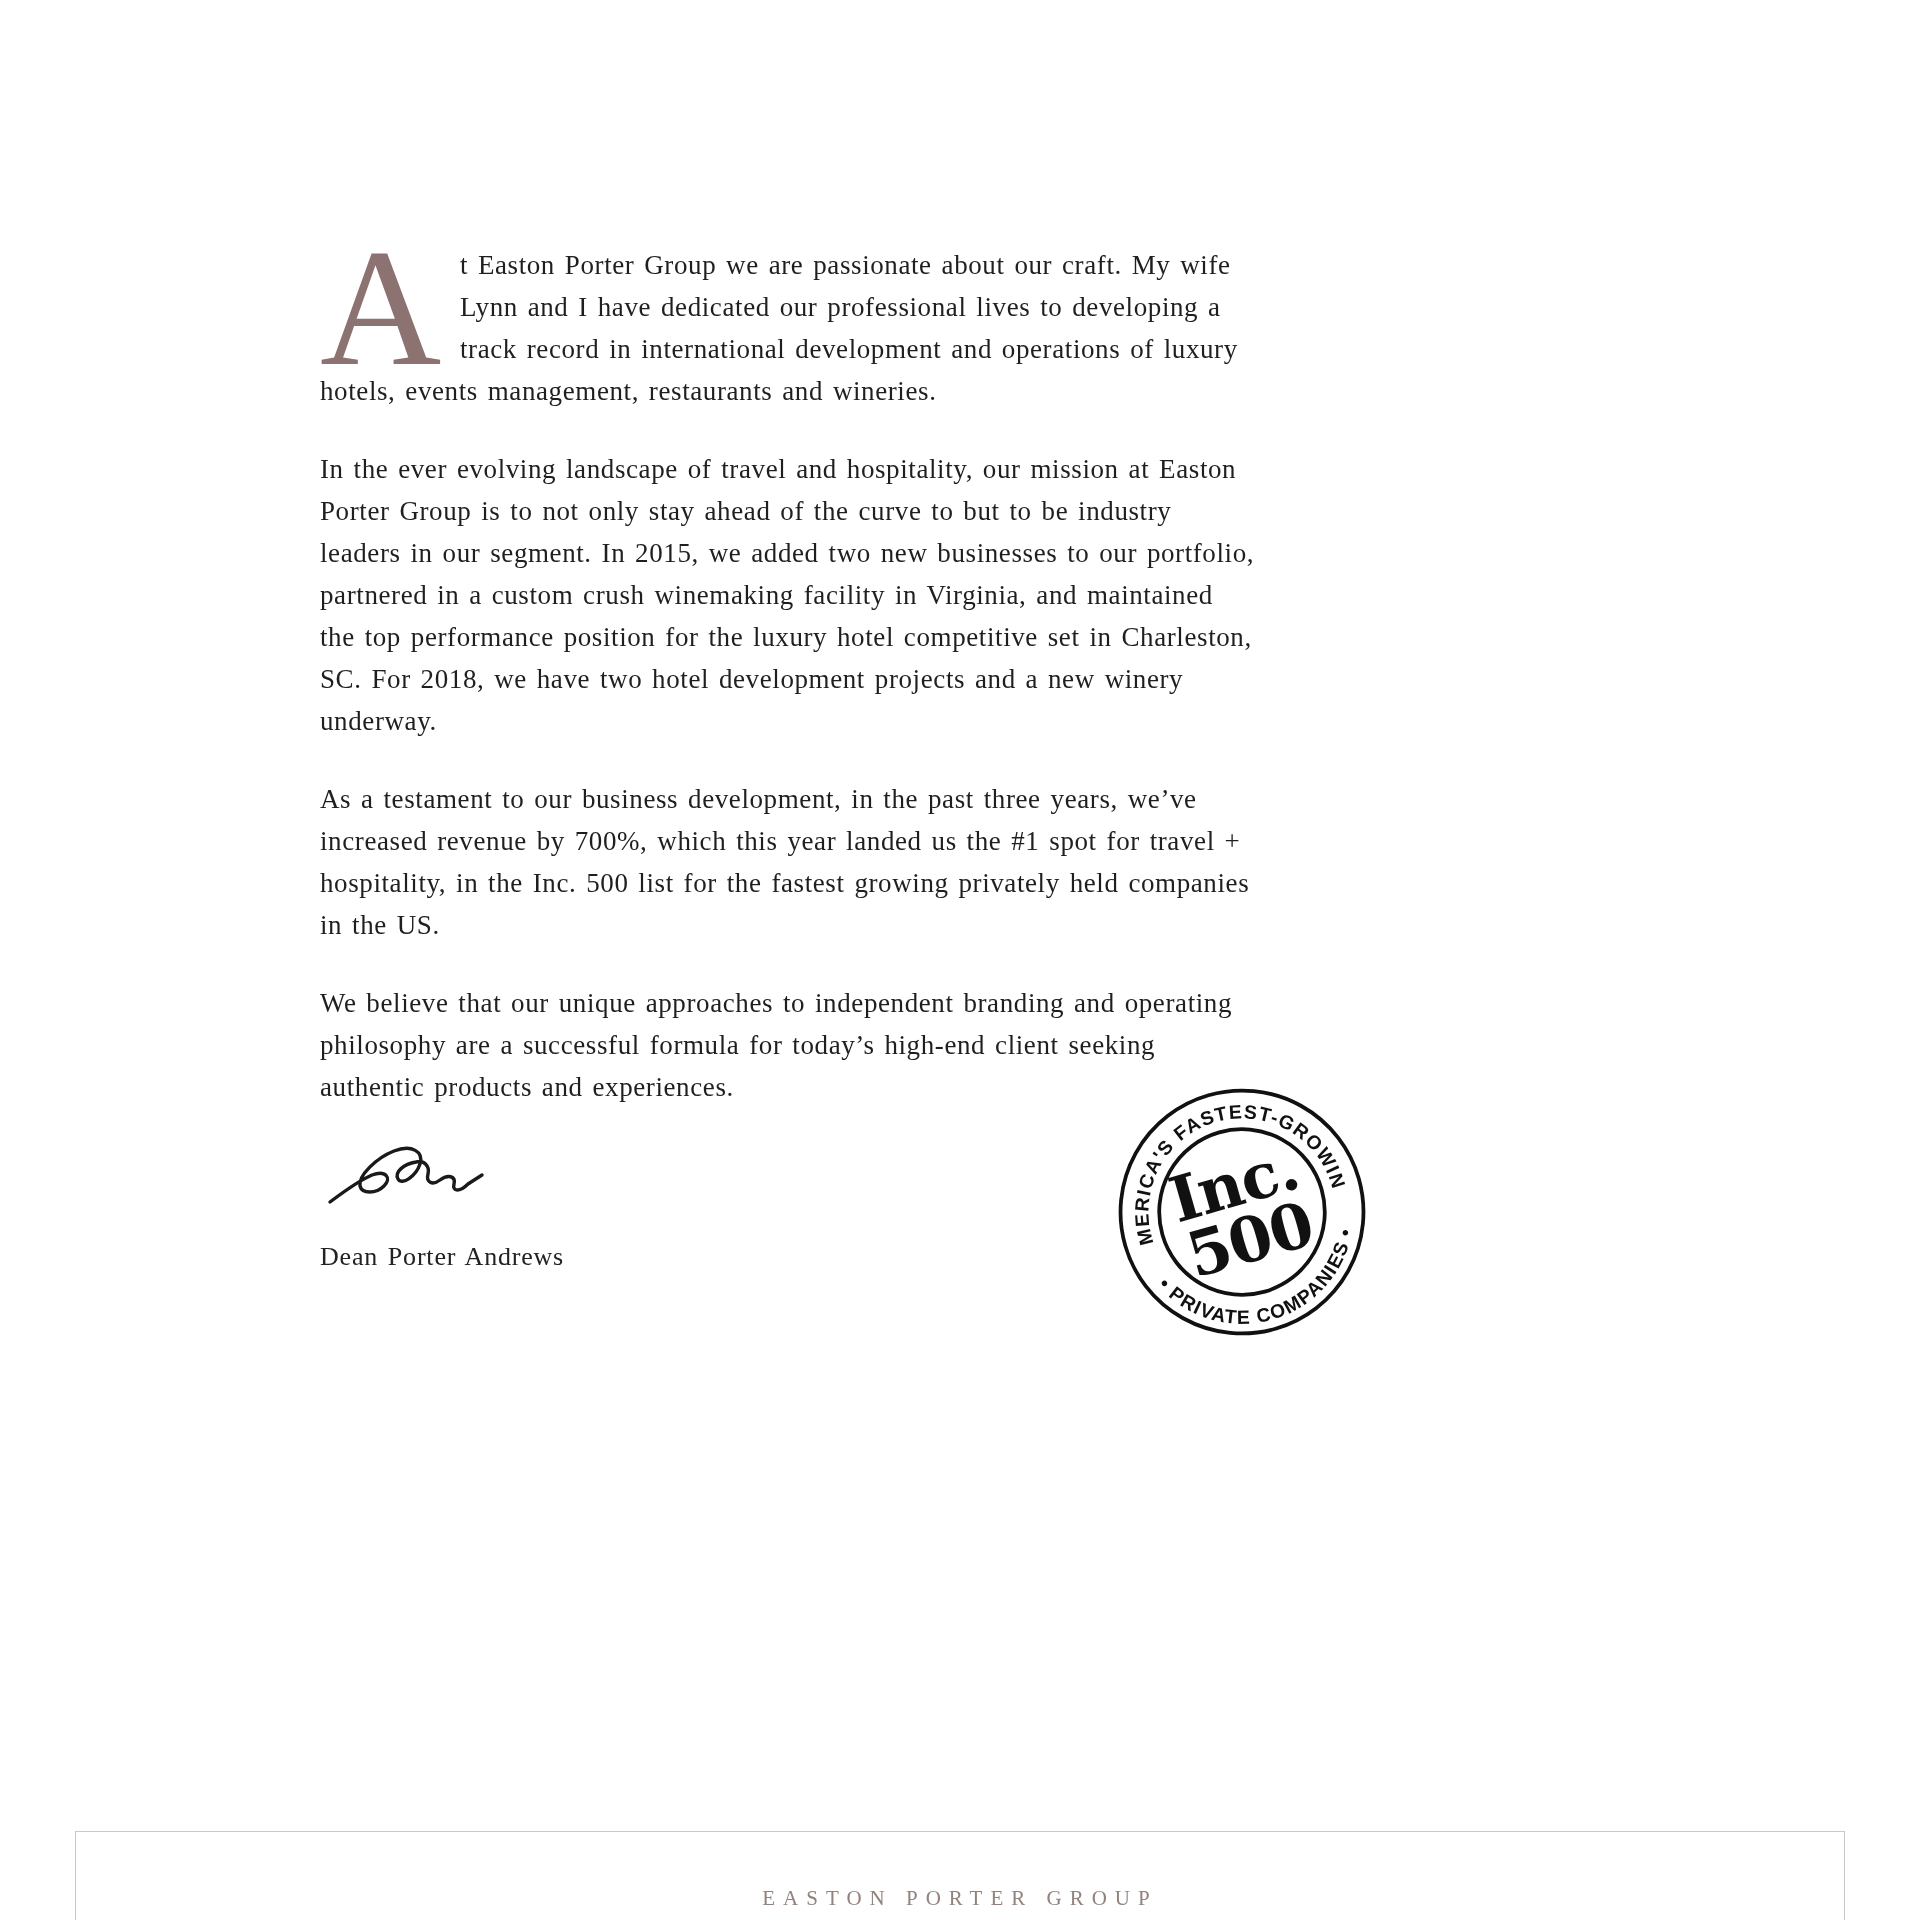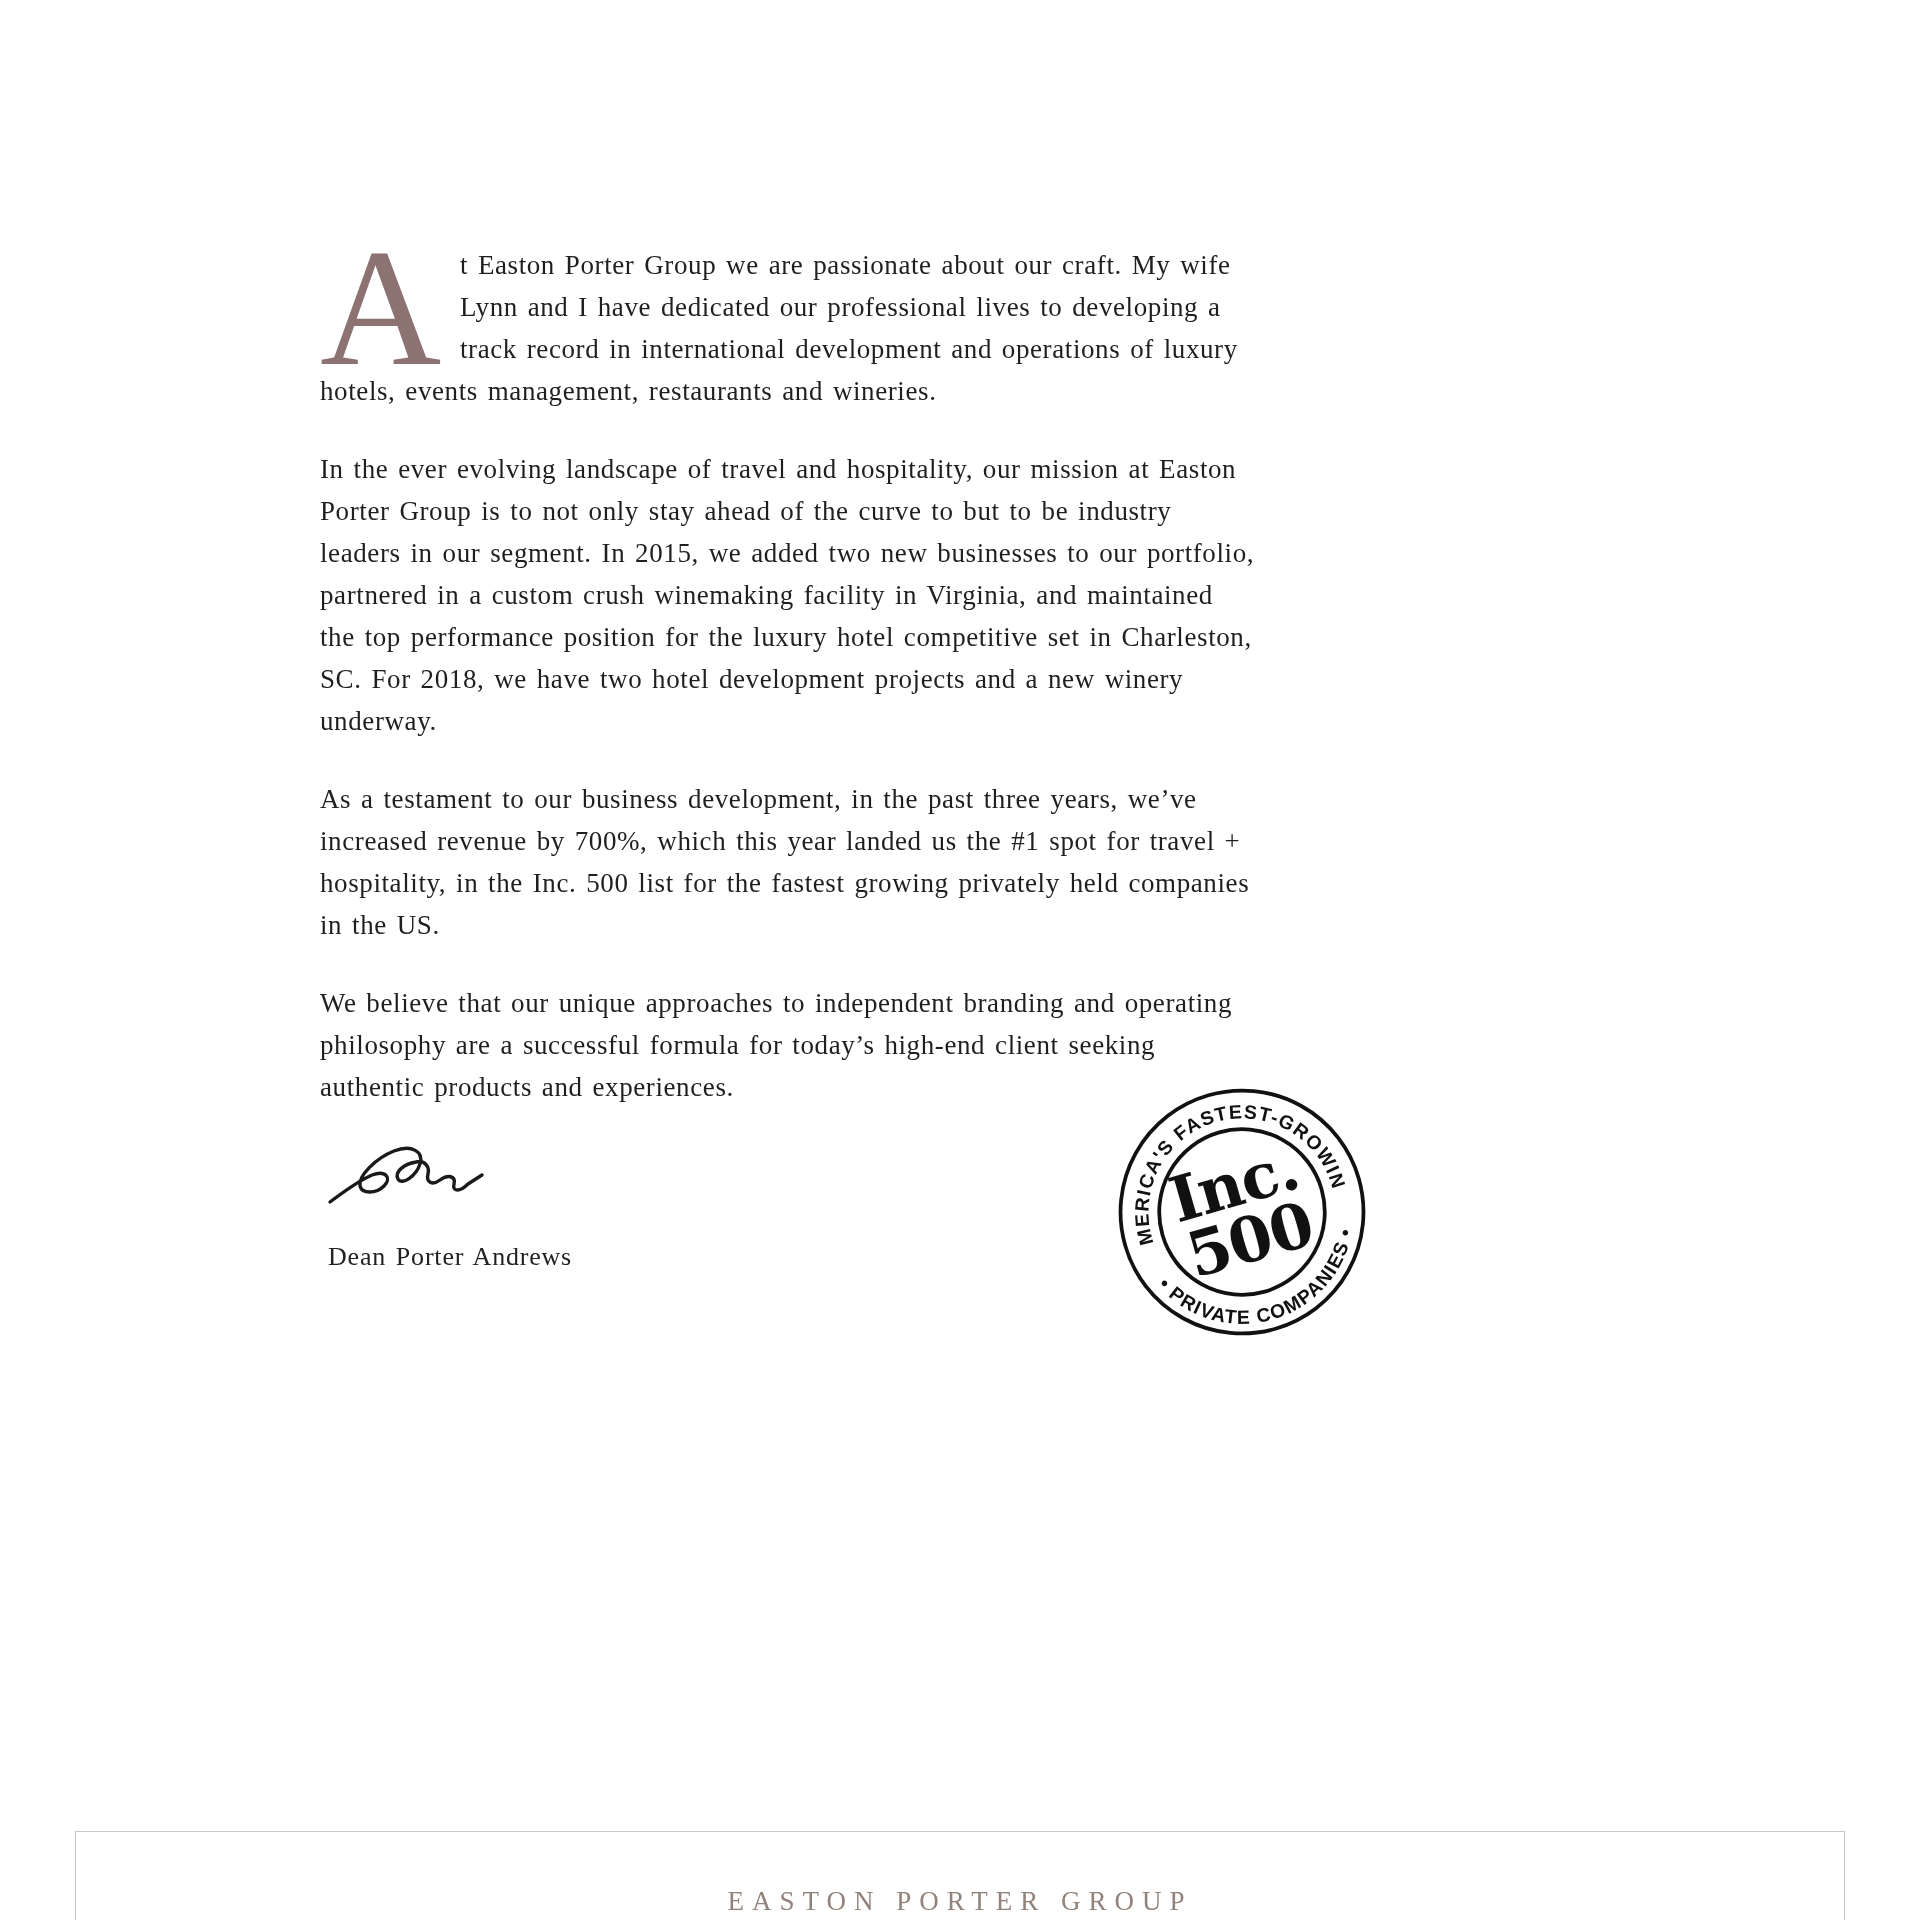--- a/index.html
+++ b/index.html
@@ -30,21 +30,20 @@
     font-family: "Liberation Serif", serif;
     font-size: 168px;
     line-height: 122px;
     padding: 2px 18px 0 0;
     color: #8c7371;
   }
   .signature-block { margin-top: 4px; }
   .signature-svg { display: block; margin-left: 6px; }
   .signatory {
     margin-top: 20px;
-    margin-left: 8px;
     font-size: 26px;
     letter-spacing: 0.8px;
     color: #222222;
   }
   .badge {
     position: absolute;
     left: 1113px;
     top: 1083px;
     width: 258px;
     height: 258px;
@@ -71,21 +70,21 @@
     right: 75px;
     top: 1831px;
     height: 140px;
     border: 1px solid #c9c9c9;
     background: #ffffff;
   }
   .footer-text {
     text-align: center;
     padding-top: 54px;
     font-family: "Liberation Serif", serif;
-    font-size: 27px;
+    font-size: 21px;
     letter-spacing: 8px;
     color: #91837b;
   }
 </style>
 </head>
 <body>
 
 <div class="page">
 
   <div class="letter">

